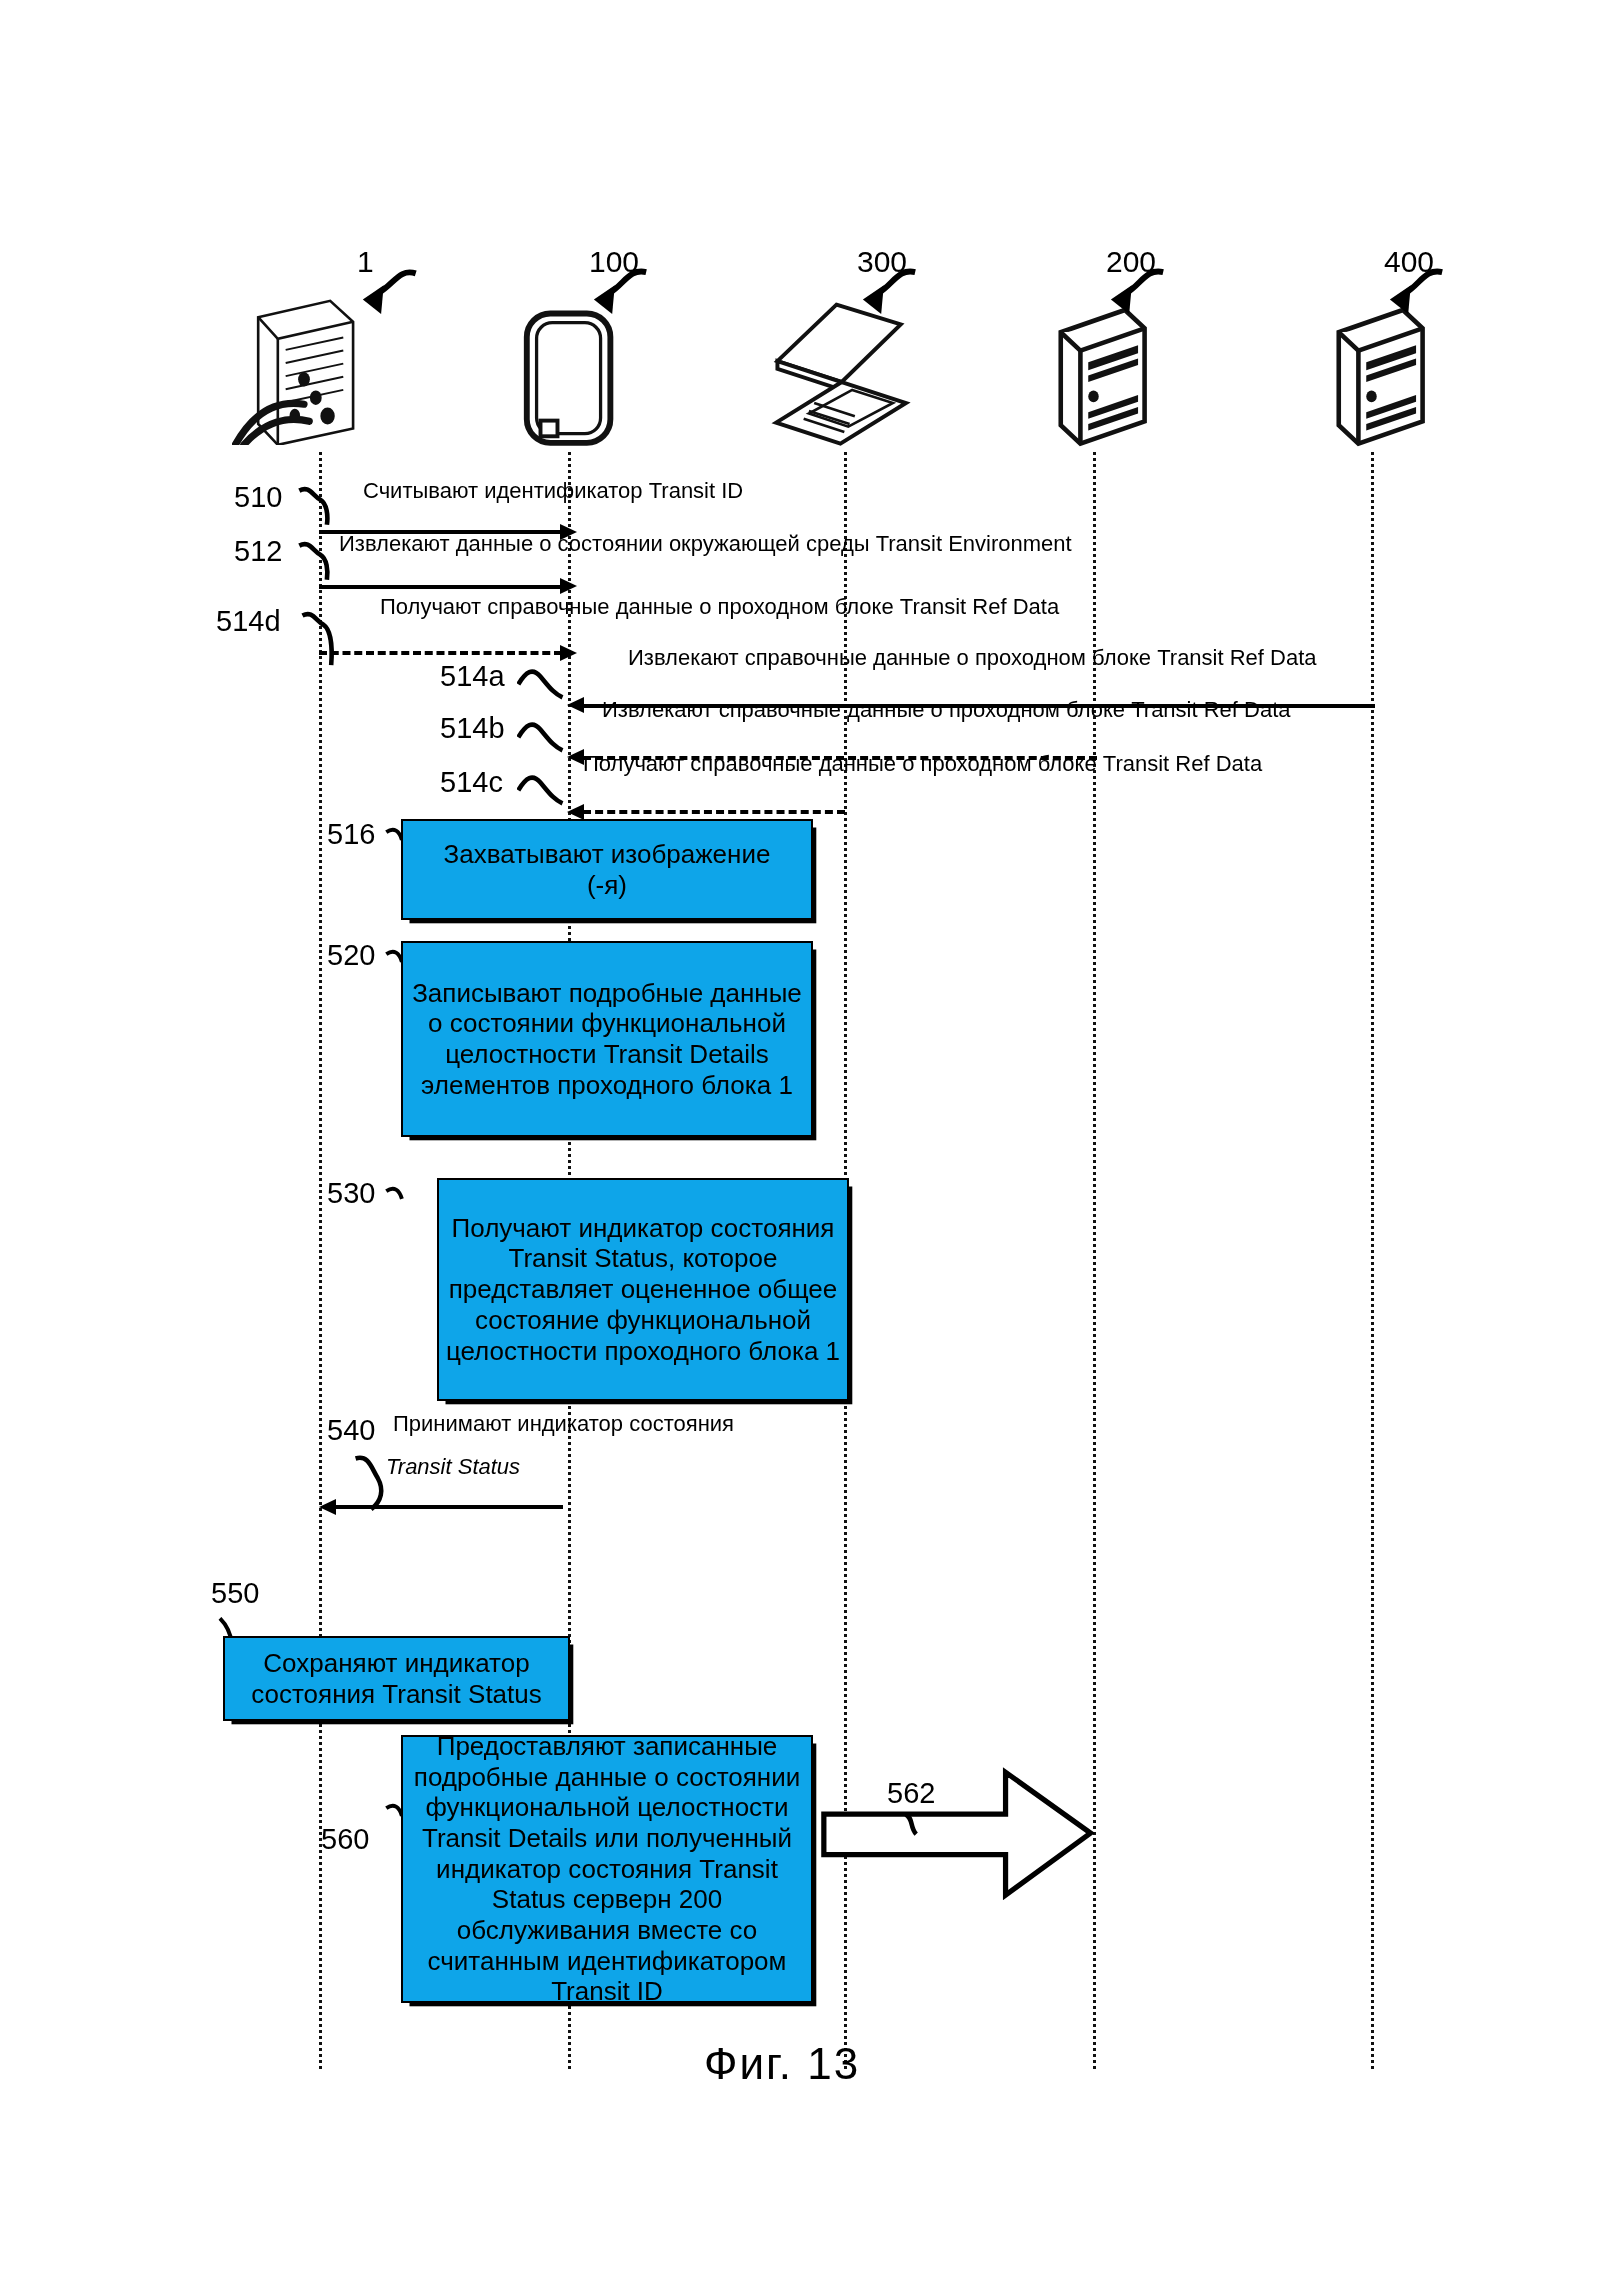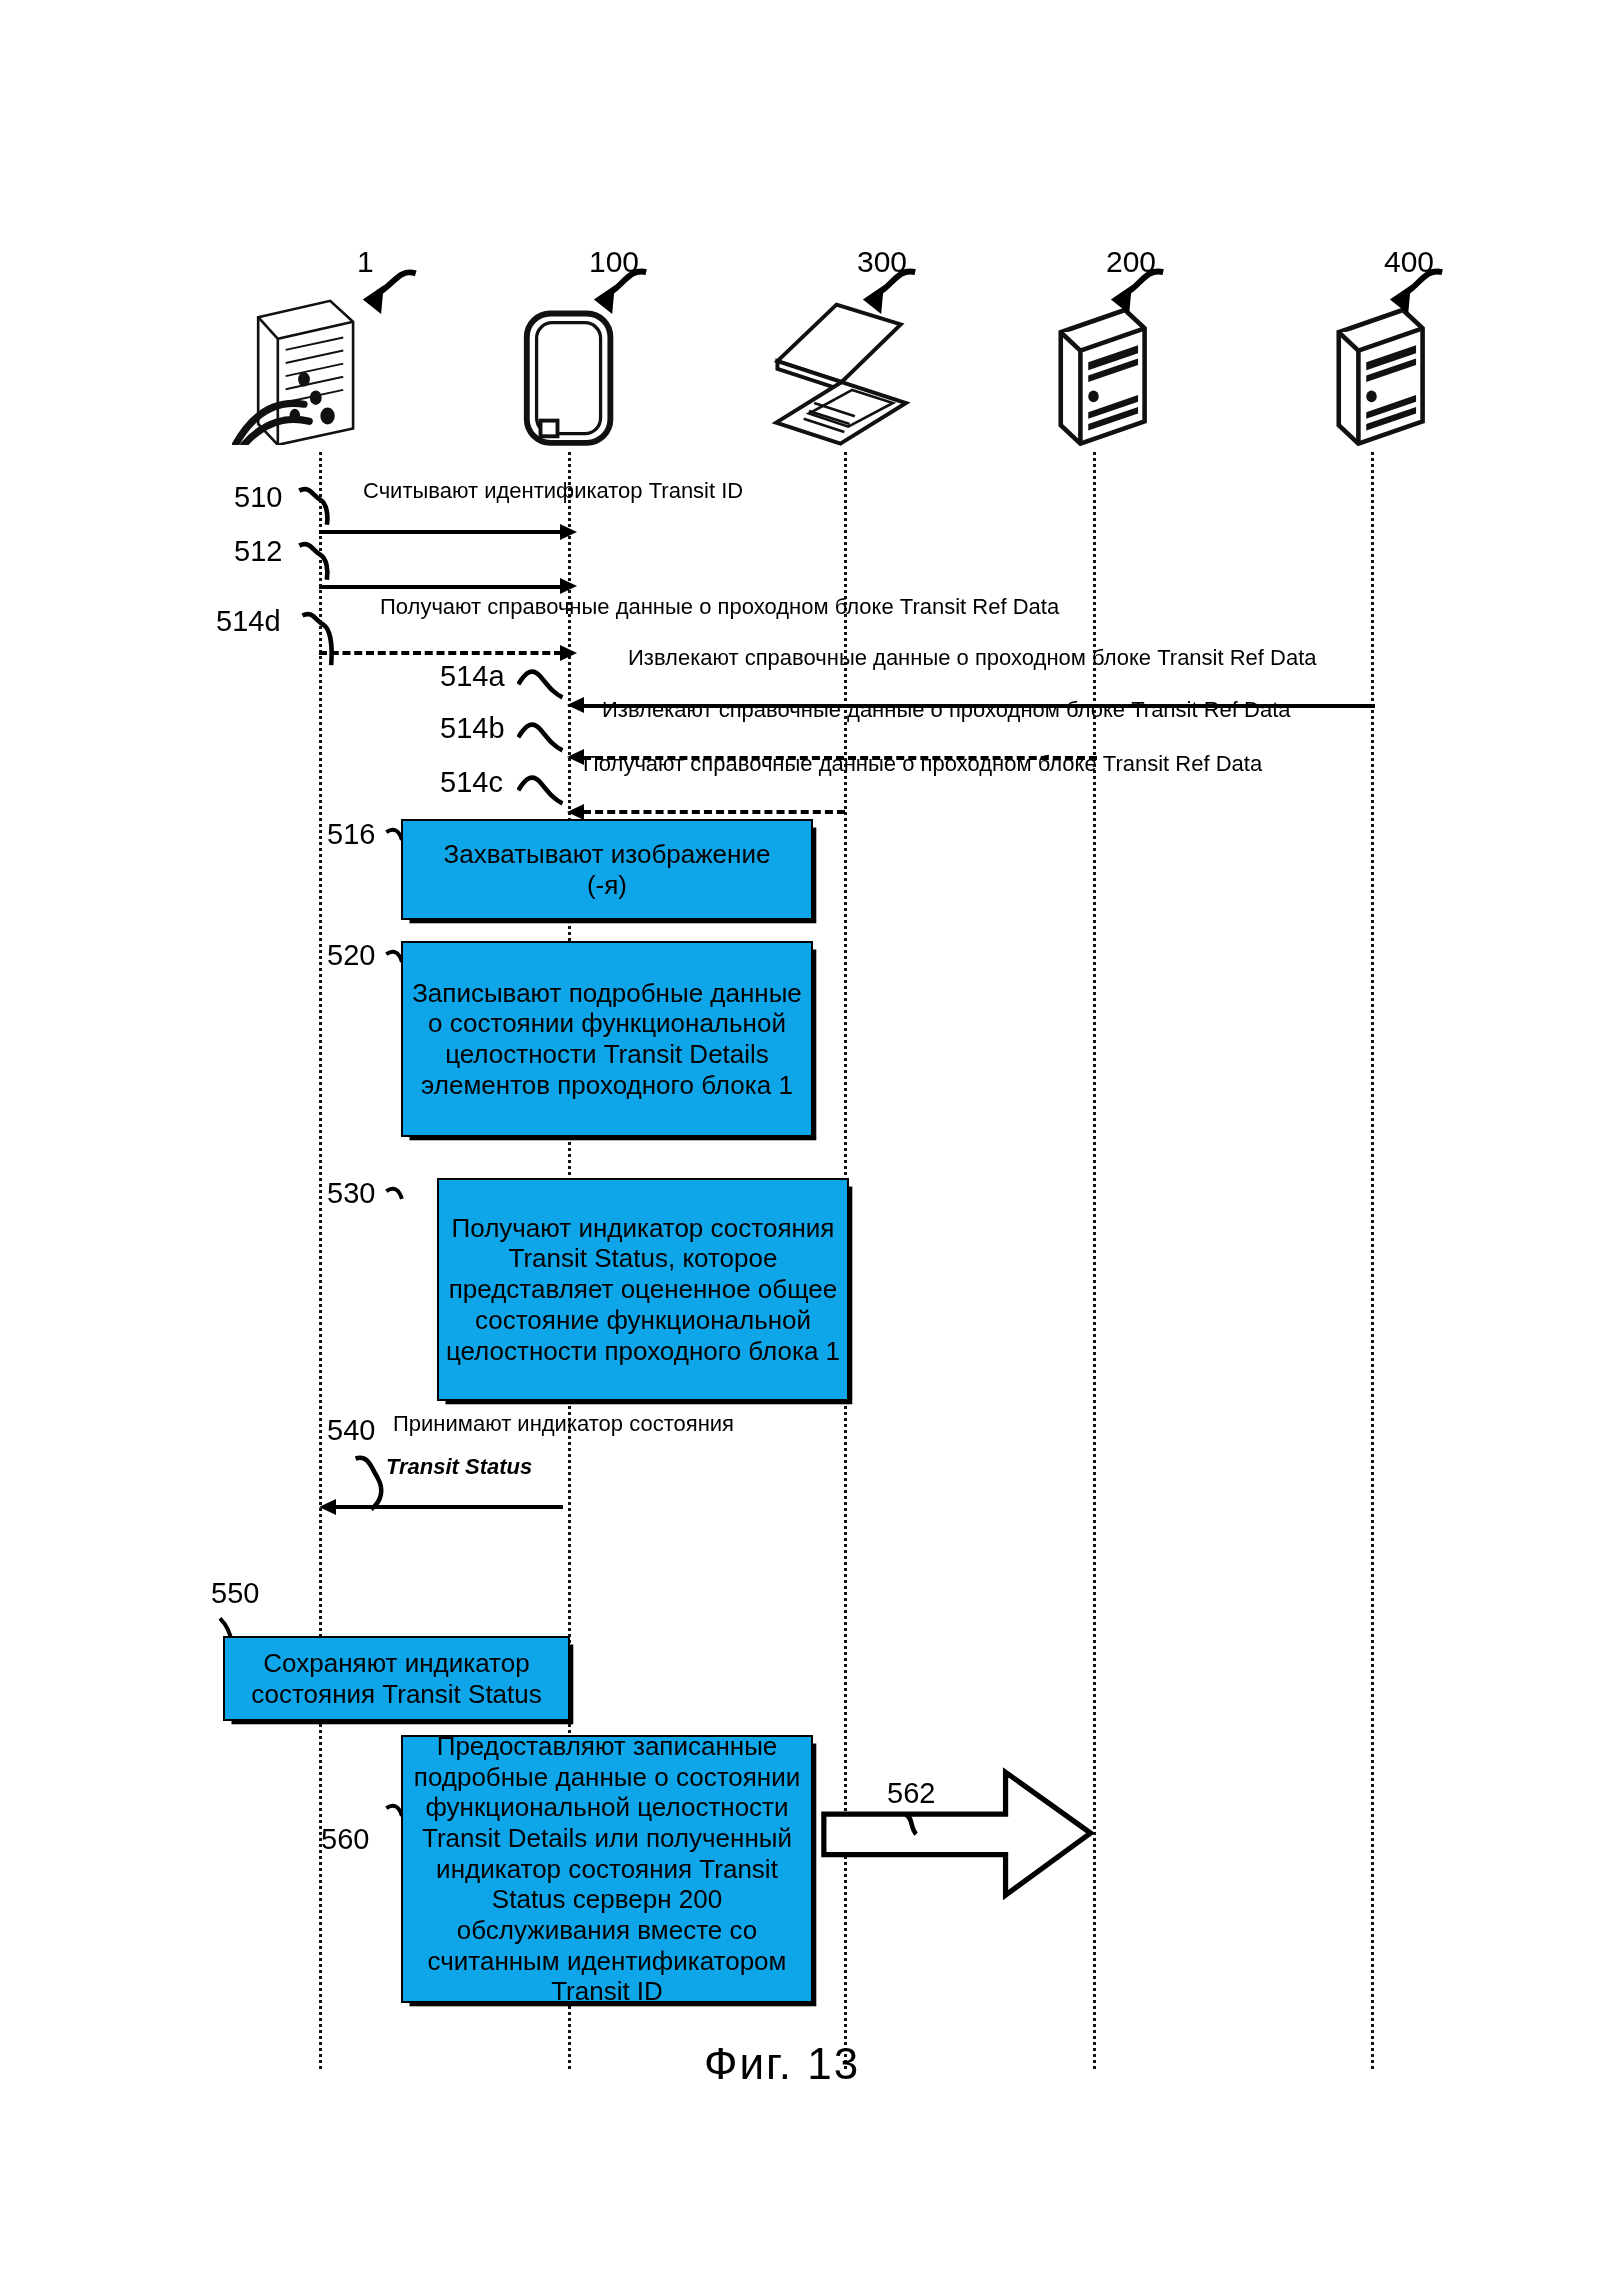--- a/index.html
+++ b/index.html
@@ -12,21 +12,21 @@
   
   .actor{position:absolute;}
   .ref-num{position:absolute;font-size:30px;letter-spacing:0px;}
   .leadsvg{position:absolute;}
 
   
   .step{position:absolute;font-size:29px;white-space:nowrap;}
 
   
   .msg{position:absolute;font-size:22px;white-space:nowrap;}
-  .msg.ital{font-style:italic;font-weight:bold;text-align:right;}
+  .msg.ital{font-style:italic;font-weight:normal;text-align:right;}
 
   
   .arrow-solid{position:absolute;height:0;border-top:4.6px solid #000;}
   .arrow-dash{position:absolute;height:0;border-top:4.6px dashed #000;}
   .head{position:absolute;width:0;height:0;}
   .head-r{border-top:8.5px solid transparent;border-bottom:8.5px solid transparent;border-left:17px solid #000;}
   .head-l{border-top:8.5px solid transparent;border-bottom:8.5px solid transparent;border-right:17px solid #000;}
 
   
   .box{position:absolute;border:2.6px solid #000;background:#0ea5e9;
@@ -167,20 +167,21 @@
     <path d="M2 10 C 18 2, 22 18, 34 24 C 44 30, 46 48, 44 62" fill="none" stroke="#000" stroke-width="7"></path>
   </svg>
   <div class="msg" style="left:363px;top:478px;">Считывают идентификатор Transit ID</div>
   <div class="arrow-solid" style="left:319px;top:530px;width:243px;"></div>
   <div class="head head-r" style="left:560px;top:524px;"></div>
 
   <div class="step" style="left:234px;top:535px;">512</div>
   <svg class="leadsvg" style="left:298px;top:539px;" width="46" height="46" viewBox="0 0 70 70">
     <path d="M2 10 C 18 2, 22 18, 34 24 C 44 30, 46 48, 44 62" fill="none" stroke="#000" stroke-width="7"></path>
   </svg>
+  <div class="msg" style="left:339px;top:531px;">Извлекают данные о состоянии окружающей среды Transit Environment</div>
   <div class="arrow-solid" style="left:319px;top:585px;width:243px;"></div>
   <div class="head head-r" style="left:560px;top:578px;"></div>
 
   <div class="step" style="left:216px;top:605px;">514d</div>
   <svg class="leadsvg" style="left:301px;top:609px;" width="46" height="62" viewBox="0 0 70 95">
     <path d="M2 10 C 18 2, 22 18, 34 24 C 46 32, 48 60, 46 86" fill="none" stroke="#000" stroke-width="7"></path>
   </svg>
   <div class="msg" style="left:380px;top:594px;">Получают справочные данные о проходном блоке Transit Ref Data</div>
   <div class="arrow-dash" style="left:319px;top:651px;width:243px;"></div>
   <div class="head head-r" style="left:560px;top:645px;"></div>

